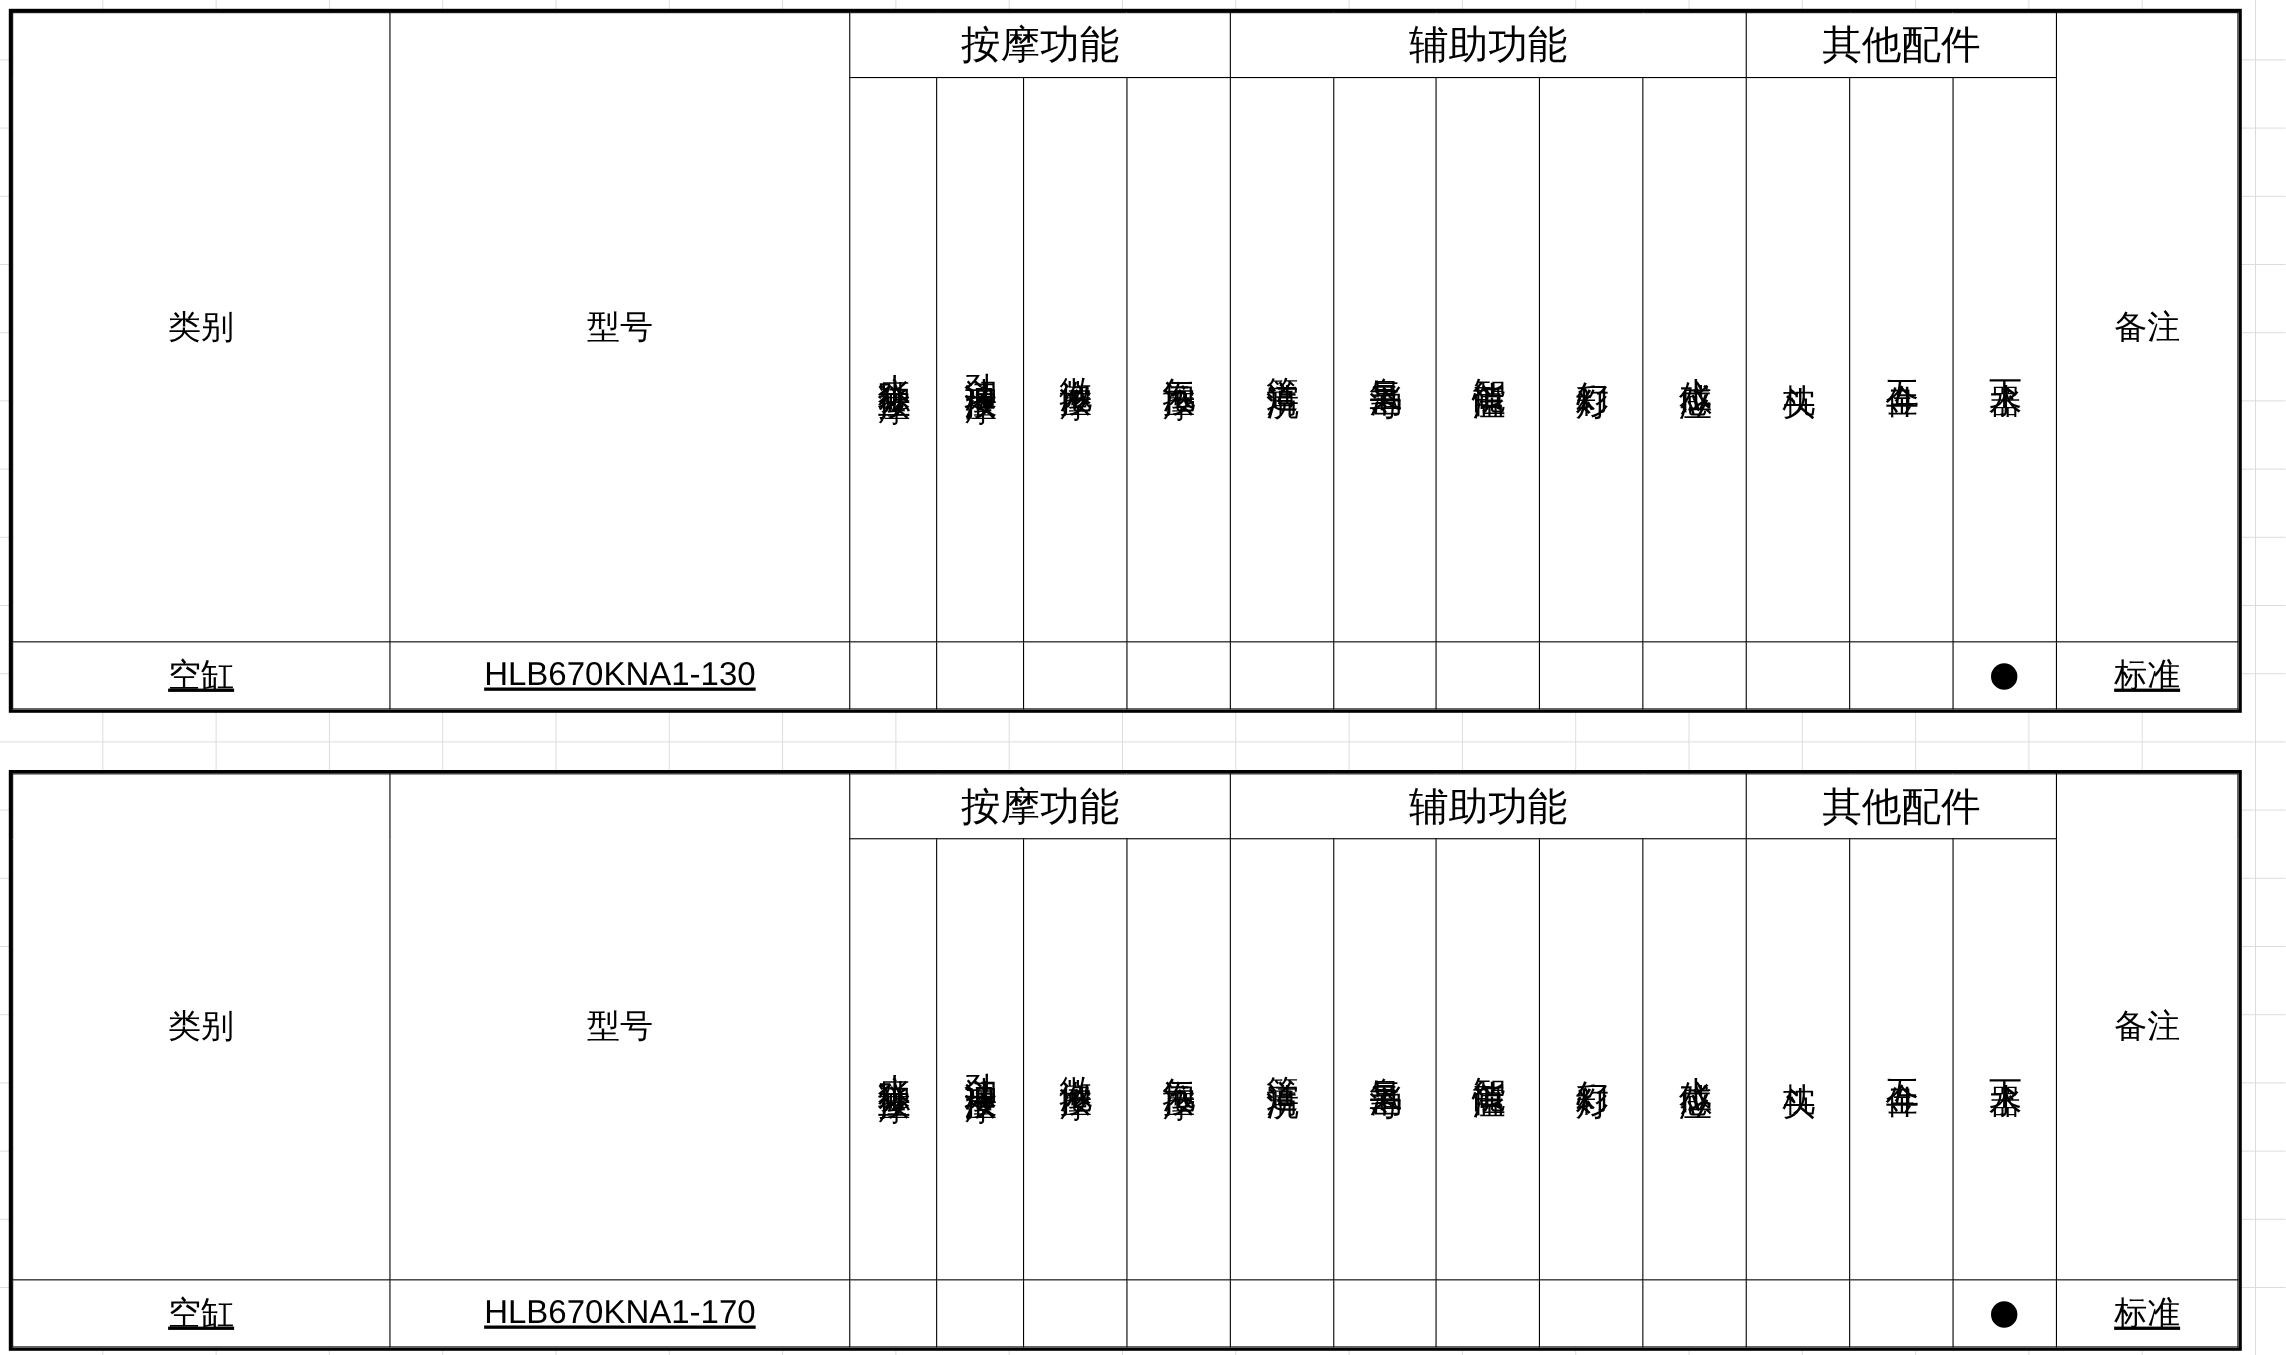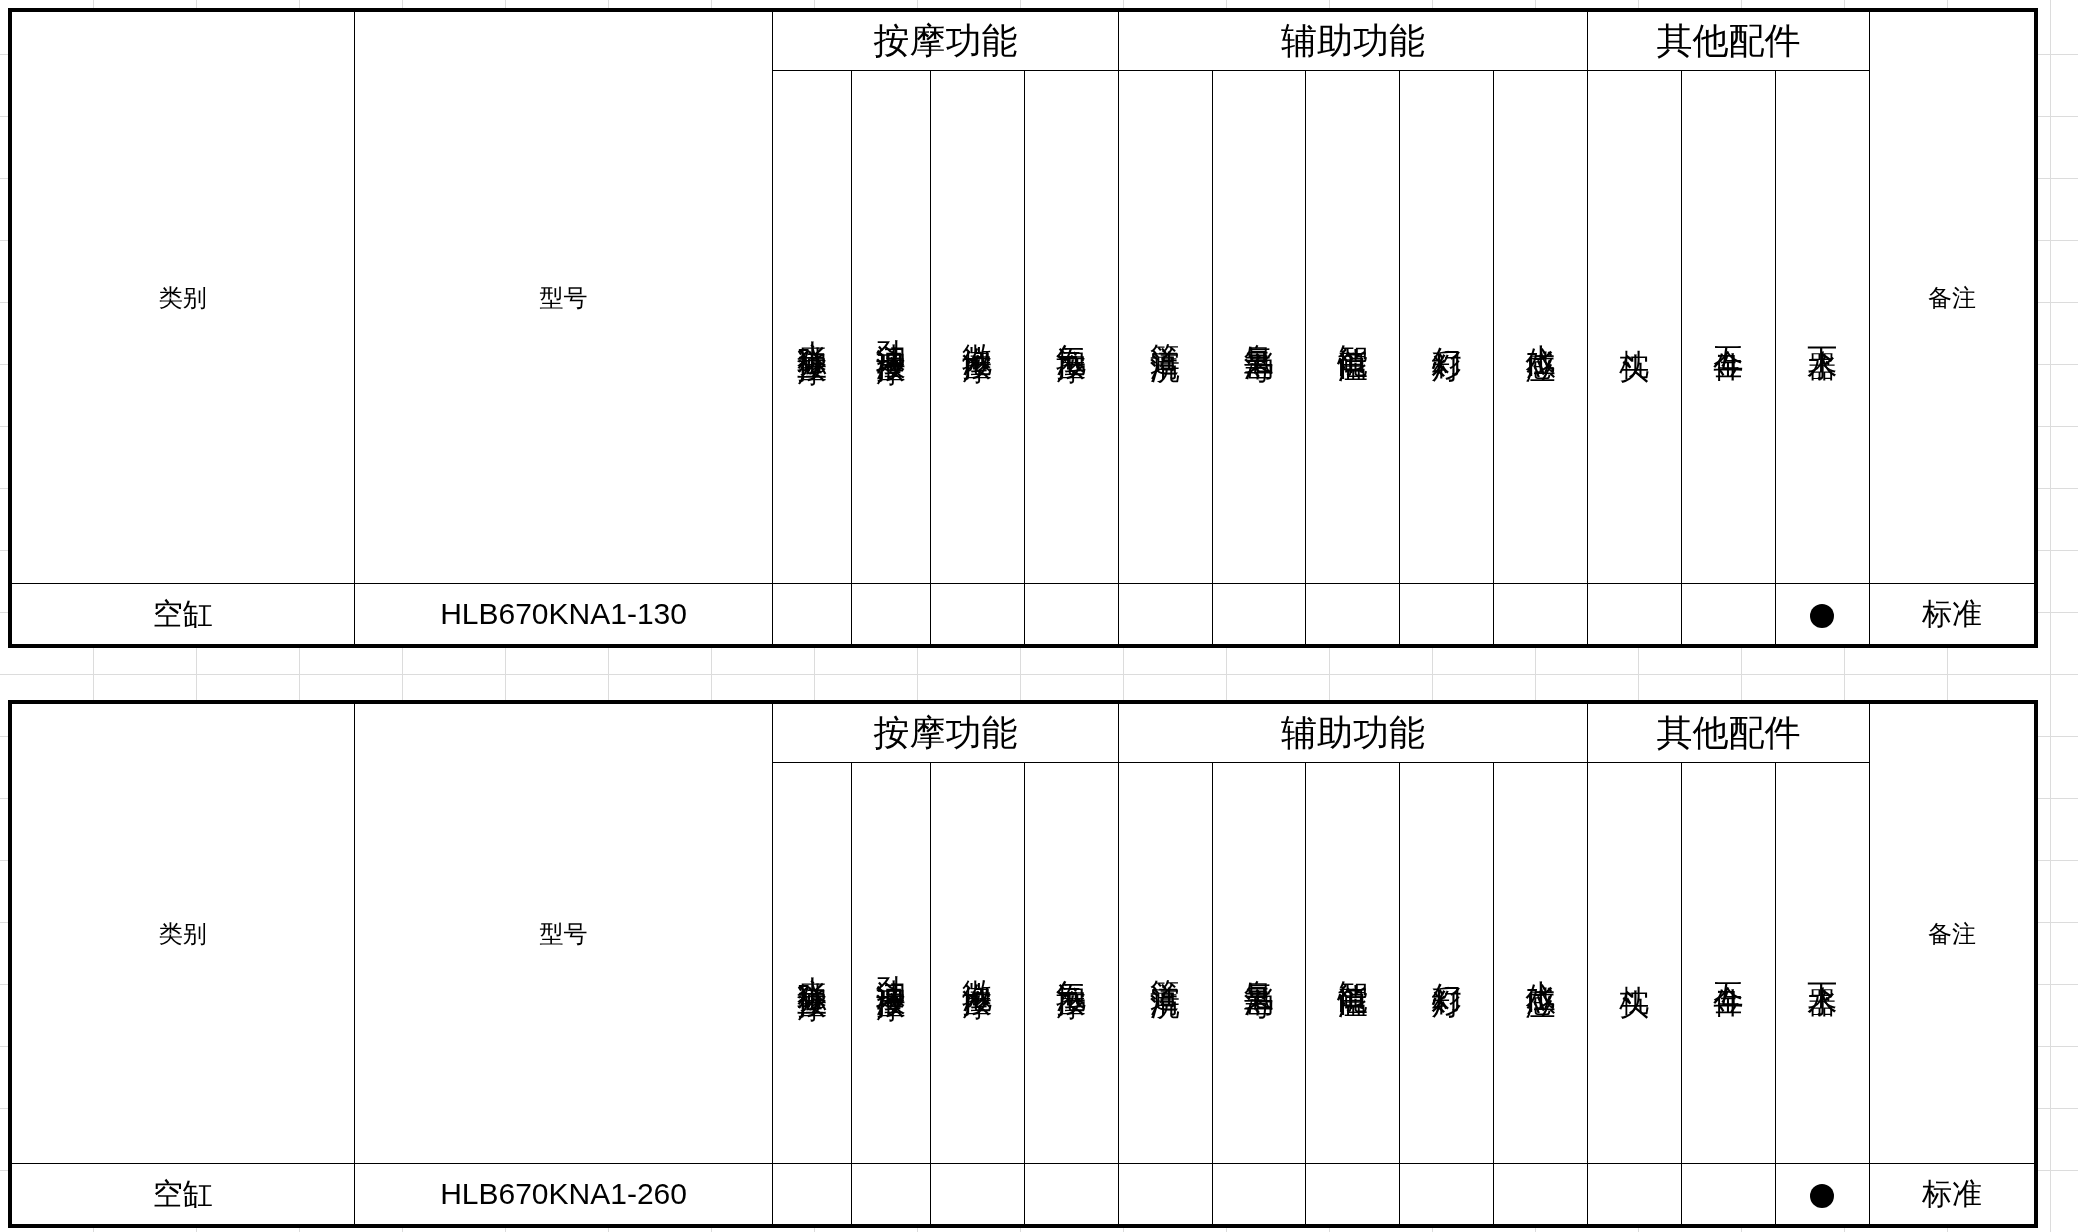--- a/index.html
+++ b/index.html
@@ -61,31 +61,32 @@
     writing-mode: vertical-rl;
     text-orientation: upright;
     letter-spacing: 3px;
     font-size: 30px;
     margin: 0 auto;
     display: inline-block;
     line-height: 1.05;
     white-space: nowrap;
   }
   .cell-cat, .cell-model, .cell-remark {
-    font-size: 24px;
+    font-size: 30px;
     margin-top: 15px;
   }
   .model-left {
     text-align: left;
     padding-left: 12px;
     font-size: 32px;
   }
   .data-row td {
     height: 60px;
     font-size: 30px;
+    text-decoration: underline;
   }
   .dot {
     display: inline-block;
     width: 24px;
     height: 24px;
     border-radius: 50%;
     background: #000000;
     vertical-align: middle;
   }
   
@@ -201,21 +202,21 @@
           <td><span class="vert">臭氧消毒</span></td>
           <td><span class="vert">智能恒温</span></td>
           <td><span class="vert">幻彩灯</span></td>
           <td><span class="vert">水位感应</span></td>
           <td><span class="vert">枕头</span></td>
           <td><span class="vert">五金件</span></td>
           <td><span class="vert">下水器</span></td>
         </tr>
         <tr class="data-row">
           <td>空缸</td>
-          <td class="model-left">HLB670KNA1-260</td>
+          <td class="model-left">HLB670KNA1-170</td>
           <td></td>
           <td></td>
           <td></td>
           <td></td>
           <td></td>
           <td></td>
           <td></td>
           <td></td>
           <td></td>
           <td></td>

